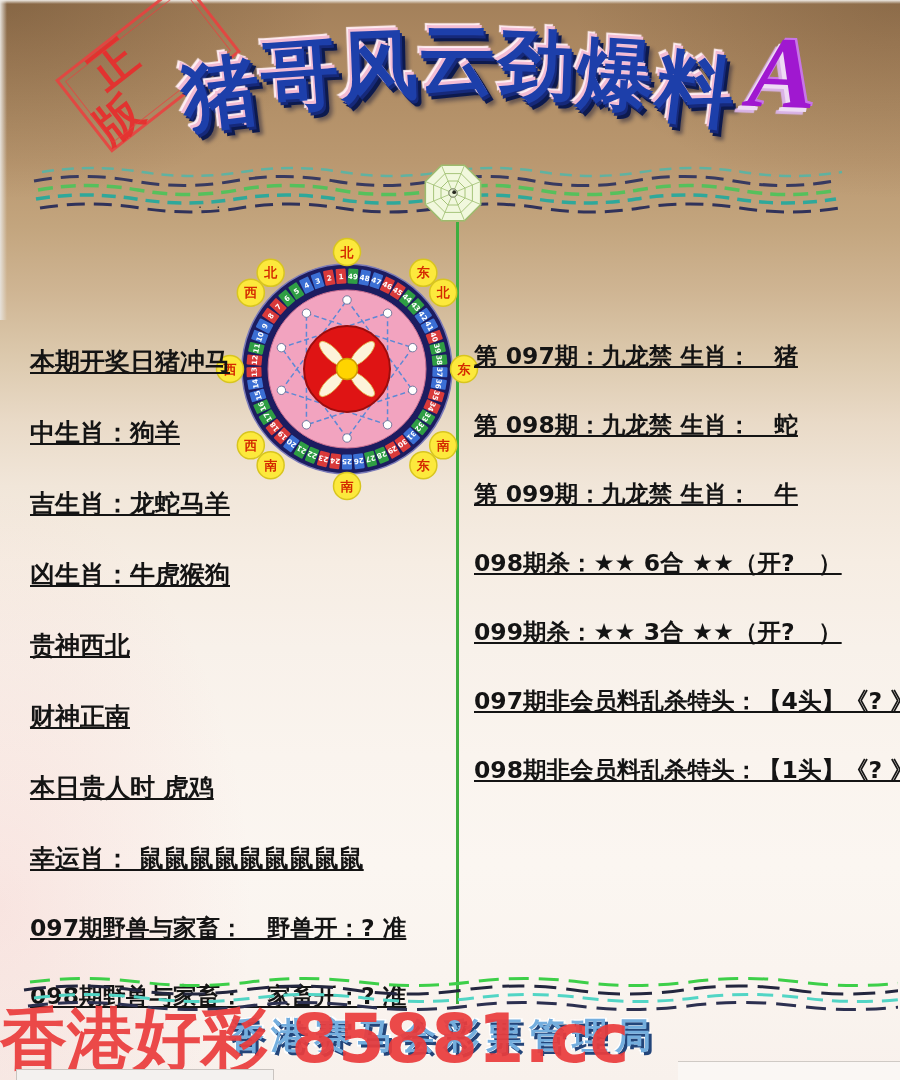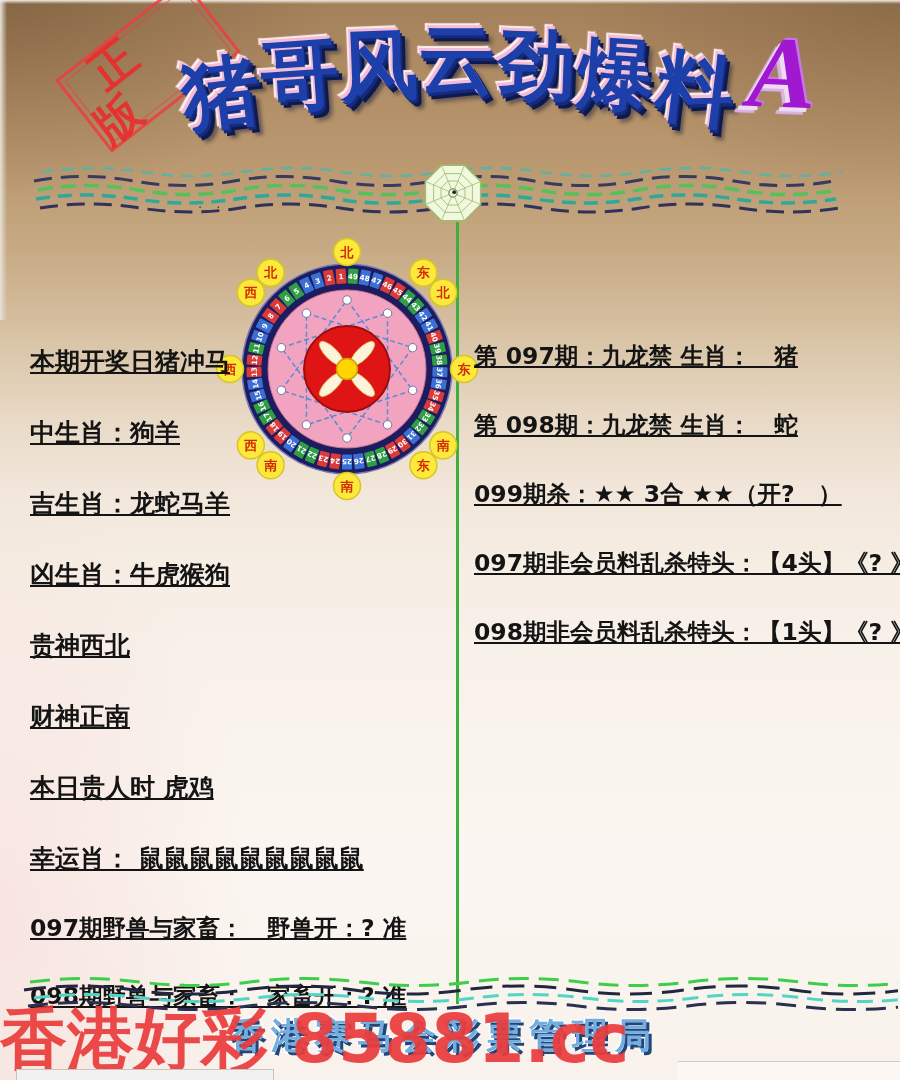--- a/index.html
+++ b/index.html
@@ -415,20 +415,22 @@
     
     
     
     
     
   </div>
 
   <div class="col col-right">
     <div class="ln">第 097期：九龙禁 生肖：　猪</div>
     <div class="ln">第 098期：九龙禁 生肖：　蛇</div>
+    <div class="ln">第 099期：九龙禁 生肖：　牛</div>
+    <div class="ln">098期杀：★★ 6合 ★★（开?　）</div>
     <div class="ln">099期杀：★★ 3合 ★★（开?　）</div>
     <div class="ln">097期非会员料乱杀特头：【4头】《? 》</div>
     <div class="ln">098期非会员料乱杀特头：【1头】《? 》</div>
     
     
     
     
     
     
     

